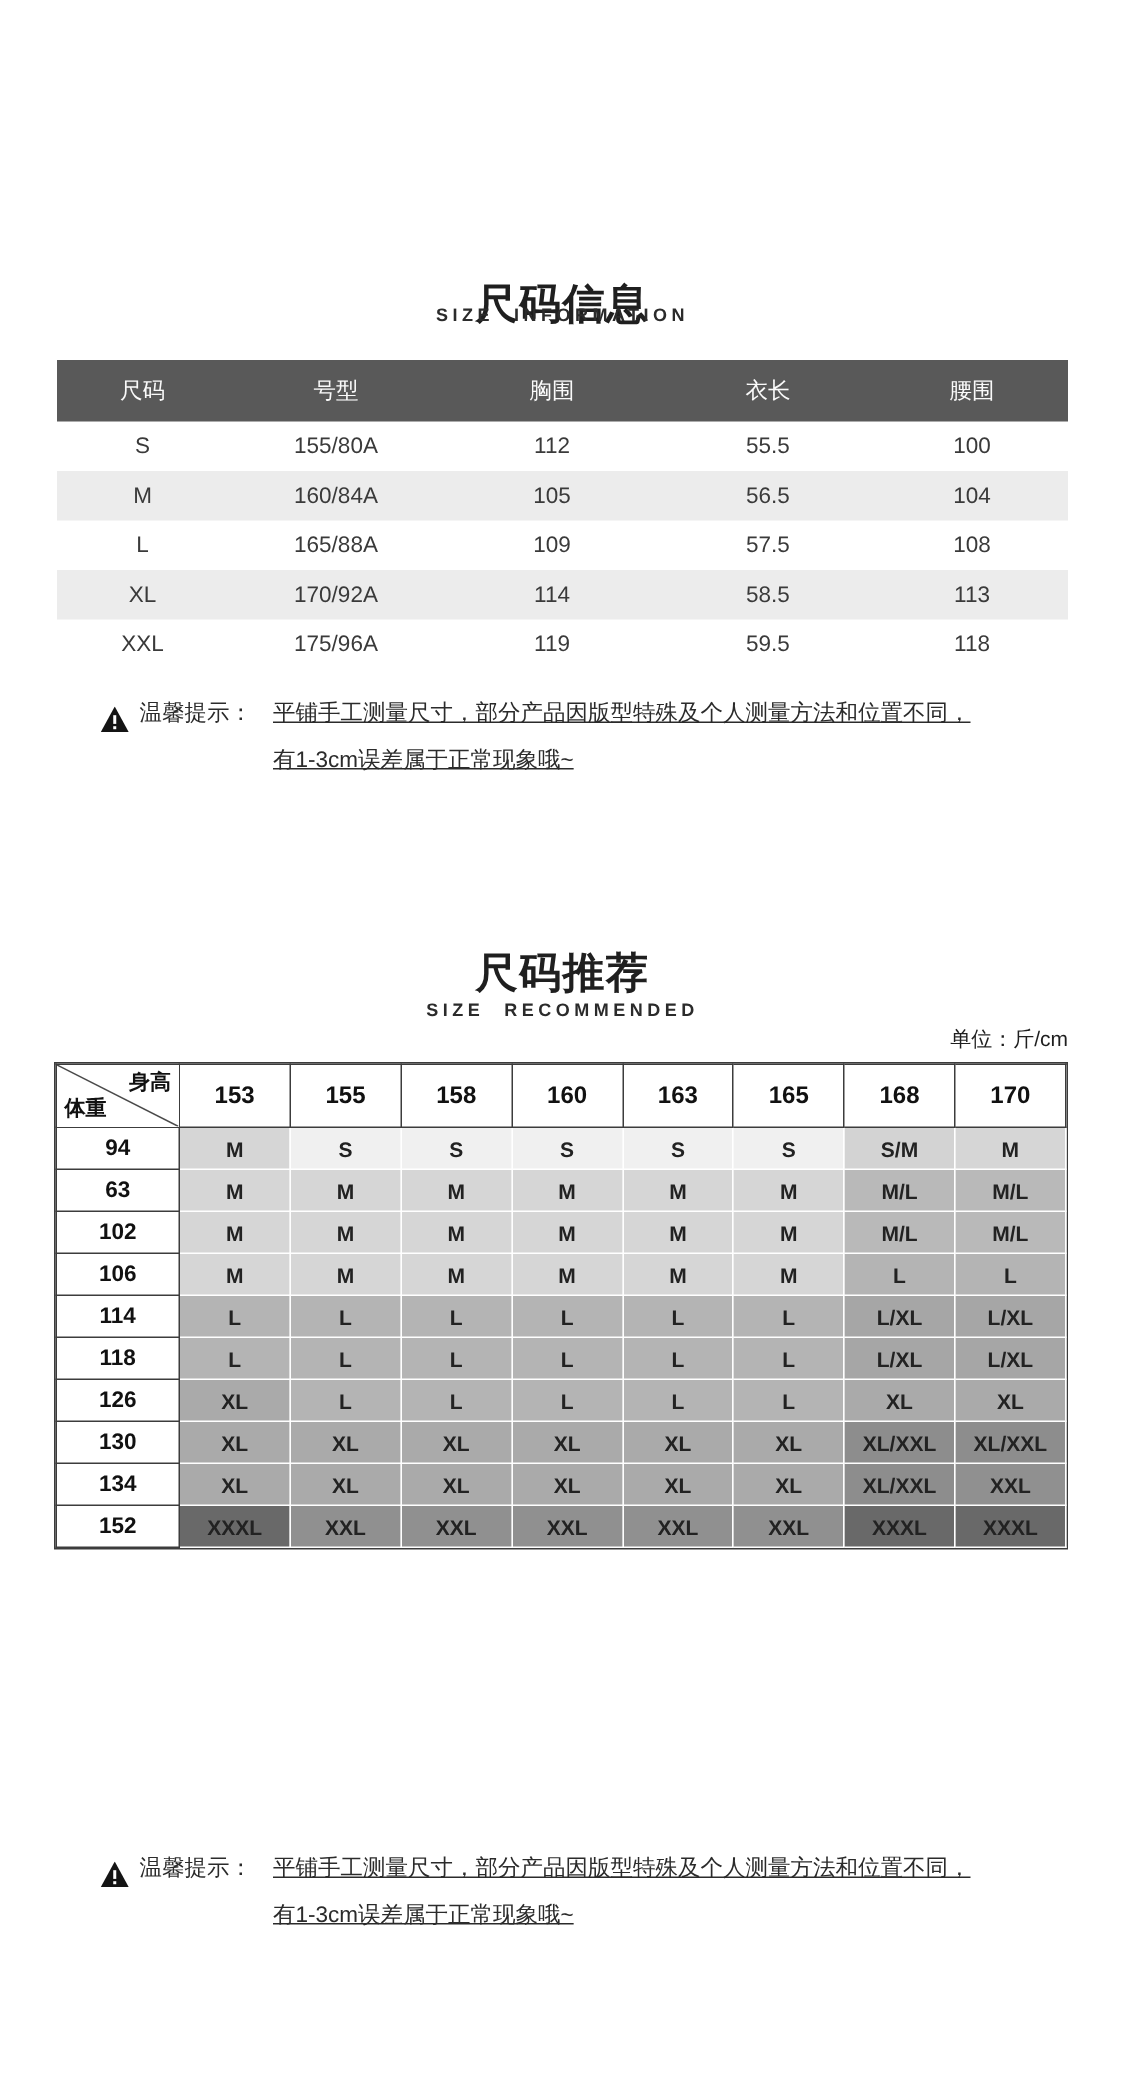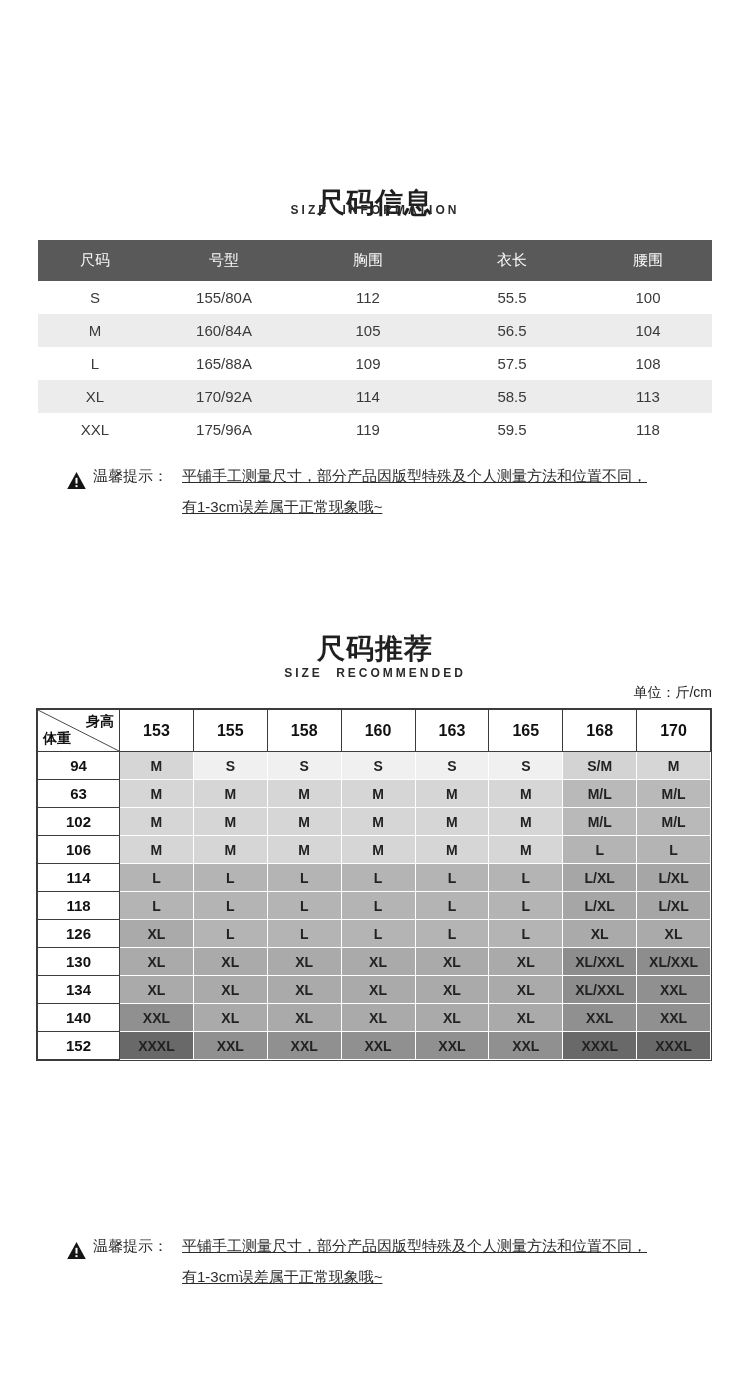--- a/index.html
+++ b/index.html
@@ -332,31 +332,20 @@
             <td class="size-cell" style="background: rgb(170, 170, 170);">XL</td>
             <td class="size-cell" style="background: rgb(170, 170, 170);">XL</td>
             <td class="size-cell" style="background: rgb(170, 170, 170);">XL</td>
             <td class="size-cell" style="background: rgb(170, 170, 170);">XL</td>
             <td class="size-cell" style="background: rgb(170, 170, 170);">XL</td>
             <td class="size-cell" style="background: rgb(170, 170, 170);">XL</td>
             <td class="size-cell" style="background: rgb(141, 141, 141);">XL/XXL</td>
             <td class="size-cell" style="background: rgb(144, 144, 144);">XXL</td>
           </tr>
           <tr>
-            <td class="weight-cell">140</td>
-            <td class="size-cell" style="background: rgb(144, 144, 144);">XXL</td>
-            <td class="size-cell" style="background: rgb(170, 170, 170);">XL</td>
-            <td class="size-cell" style="background: rgb(170, 170, 170);">XL</td>
-            <td class="size-cell" style="background: rgb(170, 170, 170);">XL</td>
-            <td class="size-cell" style="background: rgb(170, 170, 170);">XL</td>
-            <td class="size-cell" style="background: rgb(170, 170, 170);">XL</td>
-            <td class="size-cell" style="background: rgb(144, 144, 144);">XXL</td>
-            <td class="size-cell" style="background: rgb(144, 144, 144);">XXL</td>
-          </tr>
-          <tr>
             <td class="weight-cell">152</td>
             <td class="size-cell" style="background: rgb(105, 105, 105);">XXXL</td>
             <td class="size-cell" style="background: rgb(144, 144, 144);">XXL</td>
             <td class="size-cell" style="background: rgb(144, 144, 144);">XXL</td>
             <td class="size-cell" style="background: rgb(144, 144, 144);">XXL</td>
             <td class="size-cell" style="background: rgb(144, 144, 144);">XXL</td>
             <td class="size-cell" style="background: rgb(144, 144, 144);">XXL</td>
             <td class="size-cell" style="background: rgb(105, 105, 105);">XXXL</td>
             <td class="size-cell" style="background: rgb(105, 105, 105);">XXXL</td>
           </tr>

